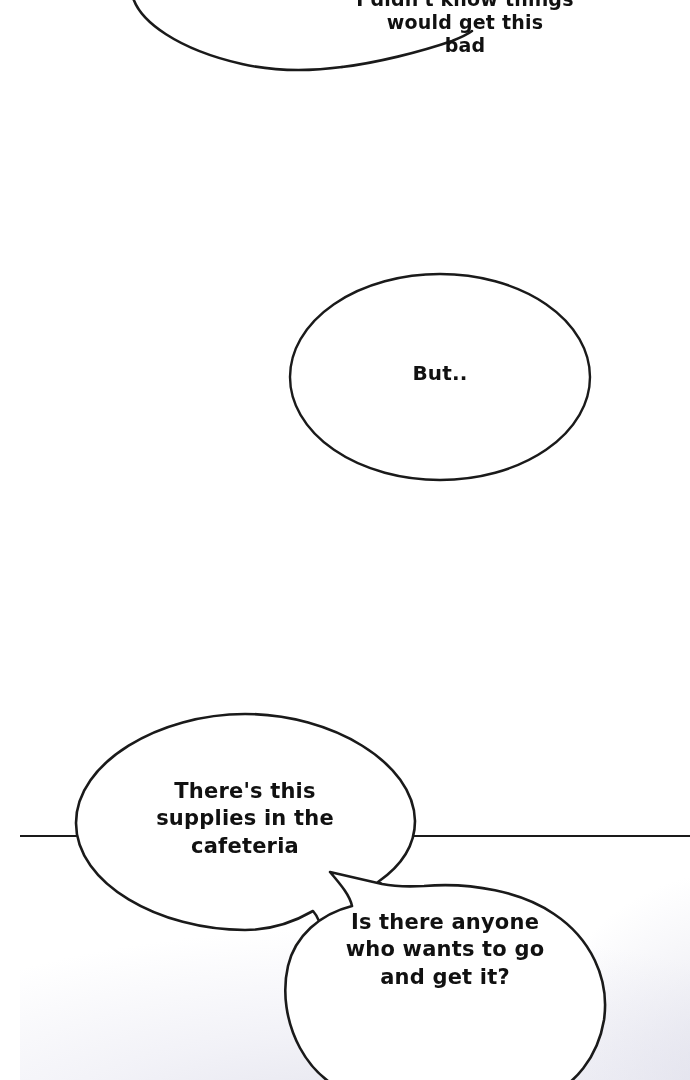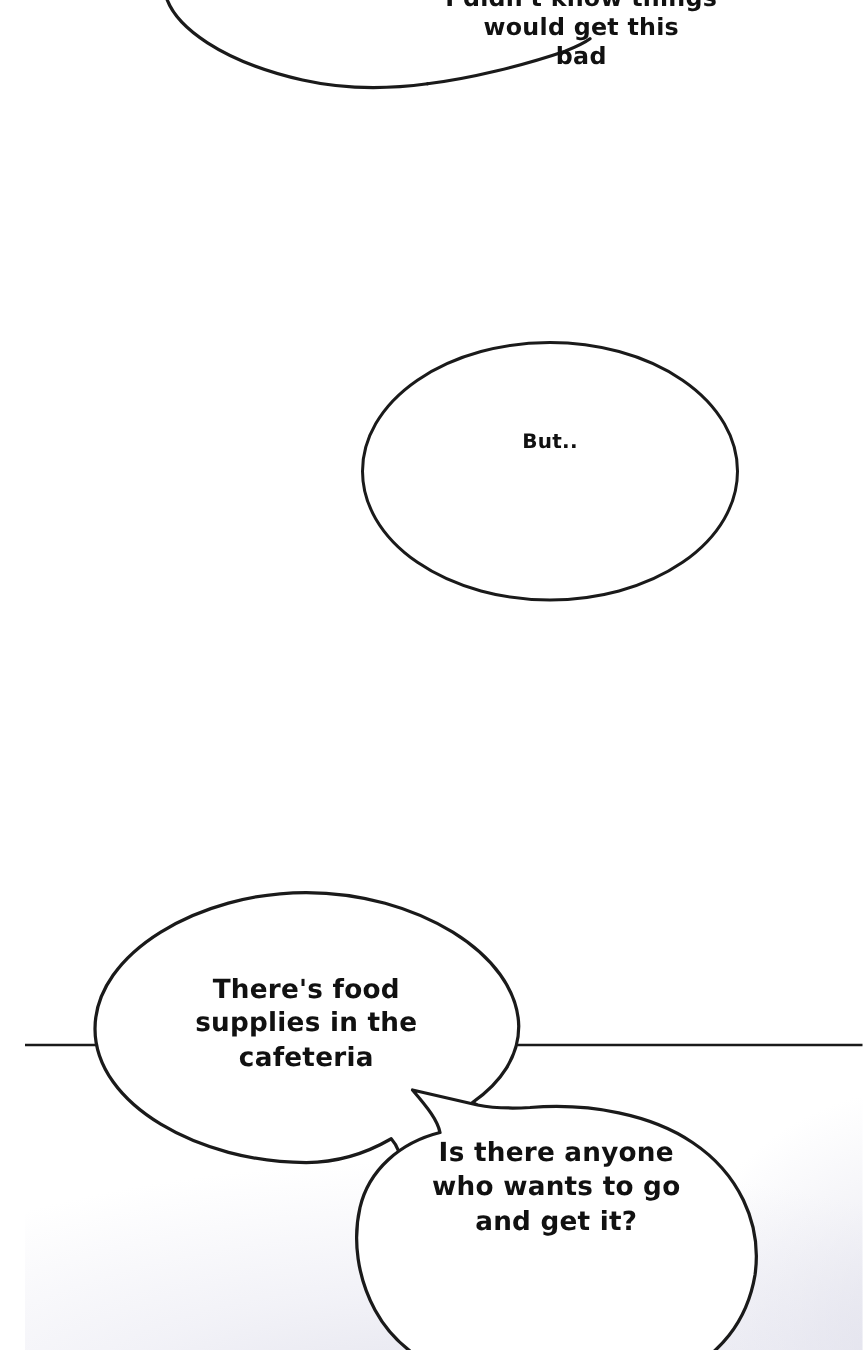--- a/index.html
+++ b/index.html
@@ -78,23 +78,23 @@
   #txt-intro {
     left: 330px;
     top: -12px;
     width: 230px;
     font-size: 19px;
     line-height: 1.22;
   }
 
   #txt-but {
     left: 300px;
-    top: 344px;
+    top: 362px;
     width: 240px;
-    font-size: 16px;
+    font-size: 20px;
   }
 
   #txt-cafeteria {
     left: 95px;
     top: 778px;
     width: 260px;
     font-size: 21px;
     line-height: 1.3;
   }
 
@@ -143,21 +143,21 @@
              C 312 714, 394 763, 395 821
              C 395 845, 381 866, 358 882
              C 372 889, 390 902, 404 916
              C 376 913, 336 918, 300 940
              C 302 929, 300 919, 293 911
              C 274 922, 250 930, 225 930
              C 140 930, 56 884, 56 823
              C 56 762, 140 714, 225 714 Z" fill="#ffffff" stroke="#1a1a1a" stroke-width="2.6" stroke-linejoin="round" stroke-linecap="round"></path>
   </svg>
 
-  <div id="txt-cafeteria" class="bubble-text">There's food
+  <div id="txt-cafeteria" class="bubble-text">There's this
 supplies in the
 cafeteria</div>
 
   <svg class="vec" viewBox="0 0 690 1080">
     <path d="M 362 884
              C 310 872, 310 872, 310 872
              C 322 886, 330 896, 332 906
              C 300 914, 275 936, 268 966
              C 262 992, 266 1022, 280 1048
              C 294 1074, 318 1092, 348 1100

